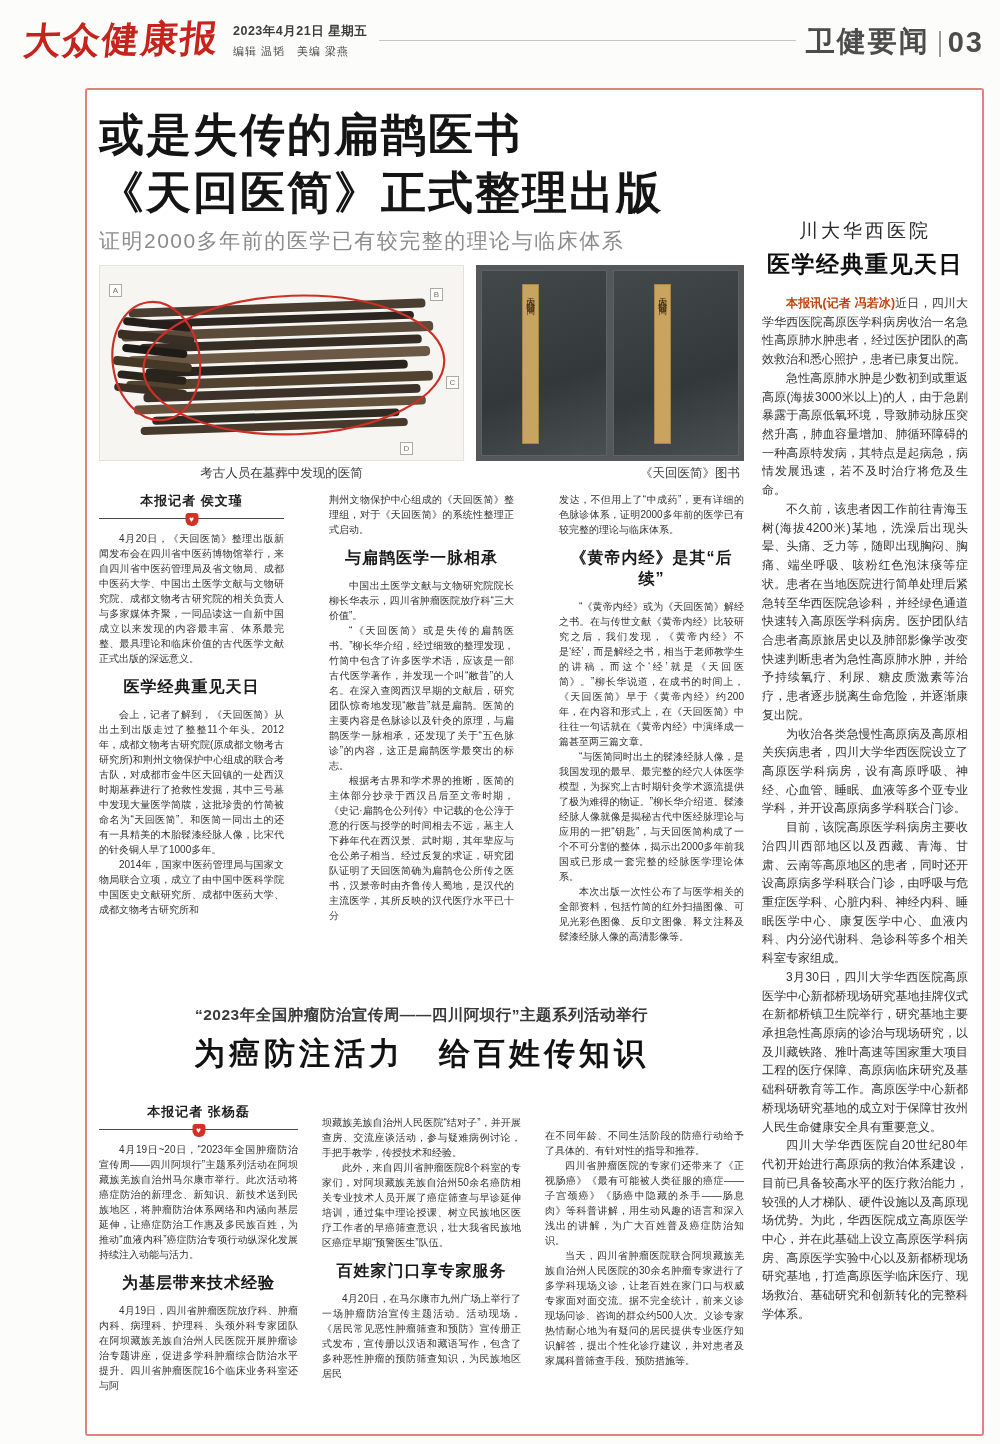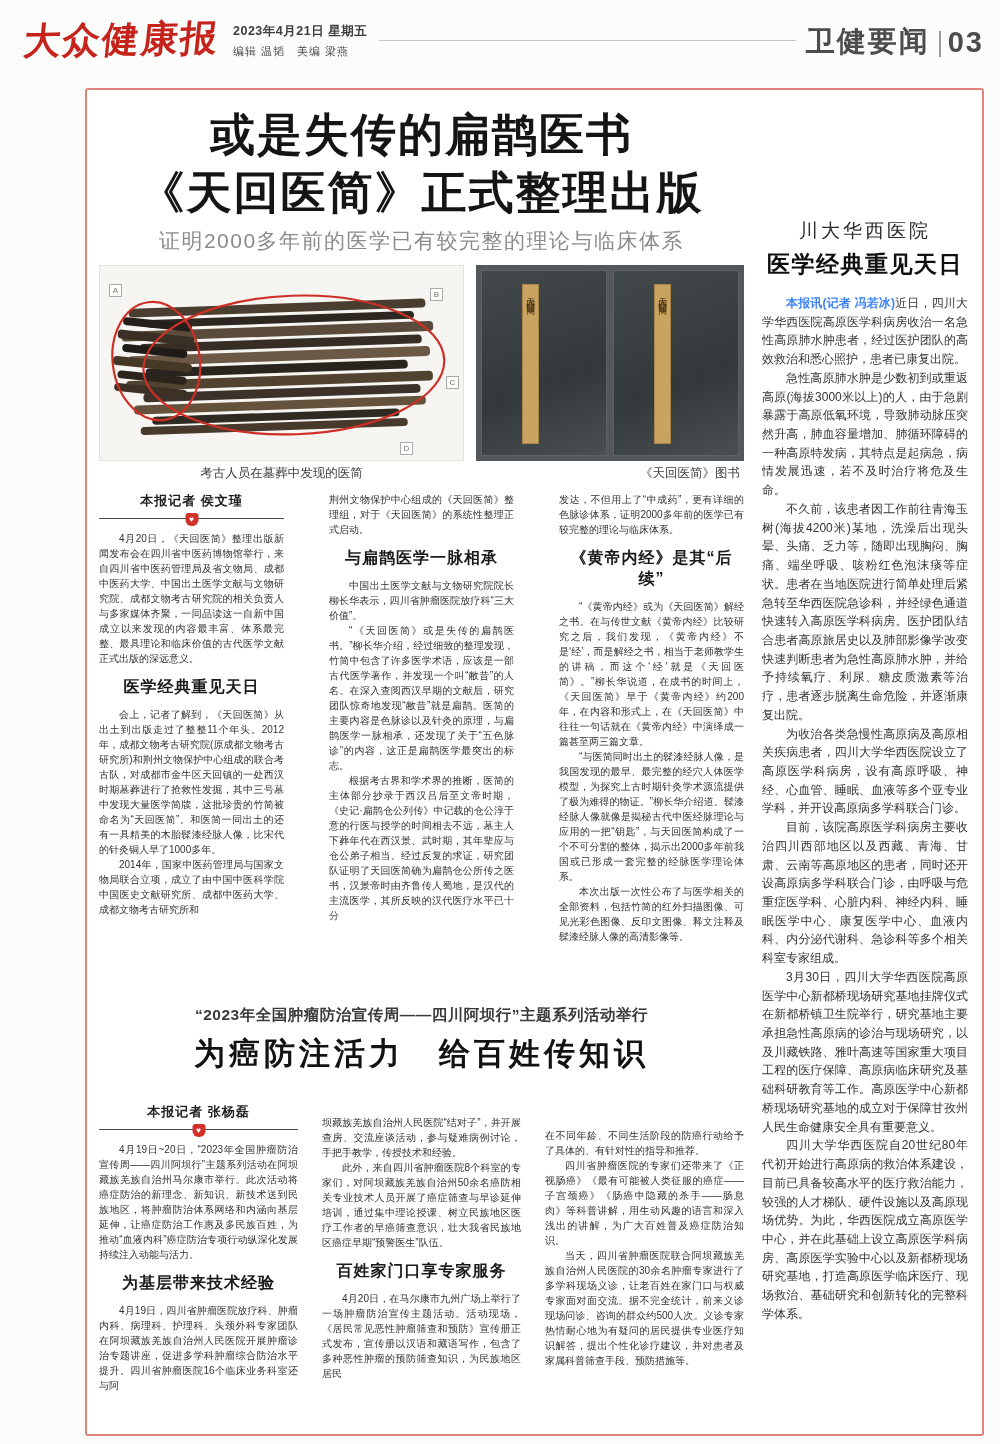--- a/index.html
+++ b/index.html
@@ -15,21 +15,21 @@
   .header-rule{flex:1;border-top:1.5px solid #c6c6c6;margin:20px 10px 0 12px;}
   .section-block{display:flex;align-items:center;font-size:29px;font-weight:600;color:#4c4c4c;
                  letter-spacing:2px;white-space:nowrap;padding-top:2px;}
   .section-divider{width:2px;height:26px;background:#9a9a9a;margin:4px 7px 0 9px;}
   
   .content-box{position:absolute;left:85px;top:88px;width:899px;height:1348px;box-sizing:border-box;
                border:2px solid #df837d;border-radius:3px;background:#fff;
                padding:6px 14px 10px 12px;display:flex;gap:18px;}
   .main-region{width:645px;flex:none;display:flex;flex-direction:column;min-width:0;}
   
-  .headline-block{text-align:center;padding-top:10px;}
+  .headline-block{padding-top:10px;}
   .hl{font-family:"DejaVu Serif","Liberation Serif",serif;font-weight:900;color:#151515;
       font-size:45px;line-height:1.28;letter-spacing:2px;}
   .subtitle{font-size:21px;color:#8b8b8b;margin-top:6px;letter-spacing:1.5px;}
   
   .photos{display:flex;gap:12px;margin-top:10px;height:196px;}
   .photo-left{width:365px;flex:none;background:#f6f5f1;position:relative;border:1px solid #e4e2da;box-sizing:border-box;}
   .photo-left svg{display:block;width:100%;height:100%;}
   .anno{position:absolute;font-size:8px;color:#777;border:1px solid #aaa;background:#fffdf8;
         width:11px;height:11px;line-height:11px;text-align:center;}
   .photo-right{flex:1;background:#54585a;display:flex;padding:5px;gap:6px;box-sizing:border-box;}
@@ -59,21 +59,21 @@
   .bottom{margin-top:8px;}
   .kicker{text-align:center;font-size:15.5px;font-weight:bold;color:#3a3a3a;letter-spacing:.5px;}
   .bottom-hl{text-align:center;font-family:"DejaVu Serif","Liberation Serif",serif;font-weight:900;
              font-size:31px;color:#121212;margin-top:7px;letter-spacing:4px;}
   
   .sidebar{flex:1;min-width:0;box-sizing:border-box;padding-top:122px;overflow:hidden;}
   .sb-t1{text-align:center;font-size:19px;color:#2b2b2b;letter-spacing:3px;}
   .sb-t2{text-align:center;font-size:23px;font-weight:900;color:#0f0f0f;letter-spacing:1.5px;margin-top:5px;}
   .sb-body{margin-top:14px;}
   .sb-body .para{font-size:12px;line-height:1.56;color:#333;}
-  .sb-body .para b{font-weight:bold;color:#3b82f6;}
+  .sb-body .para b{font-weight:bold;color:#c2410c;}
 </style>
 </head>
 <body>
 
 <div class="header">
   <div class="masthead">大众健康报</div>
   <div class="dateblock">
     <div class="date-line">2023年4月21日  星期五</div>
     <div class="staff-line">编辑 温韬　美编 梁燕</div>
   </div>

